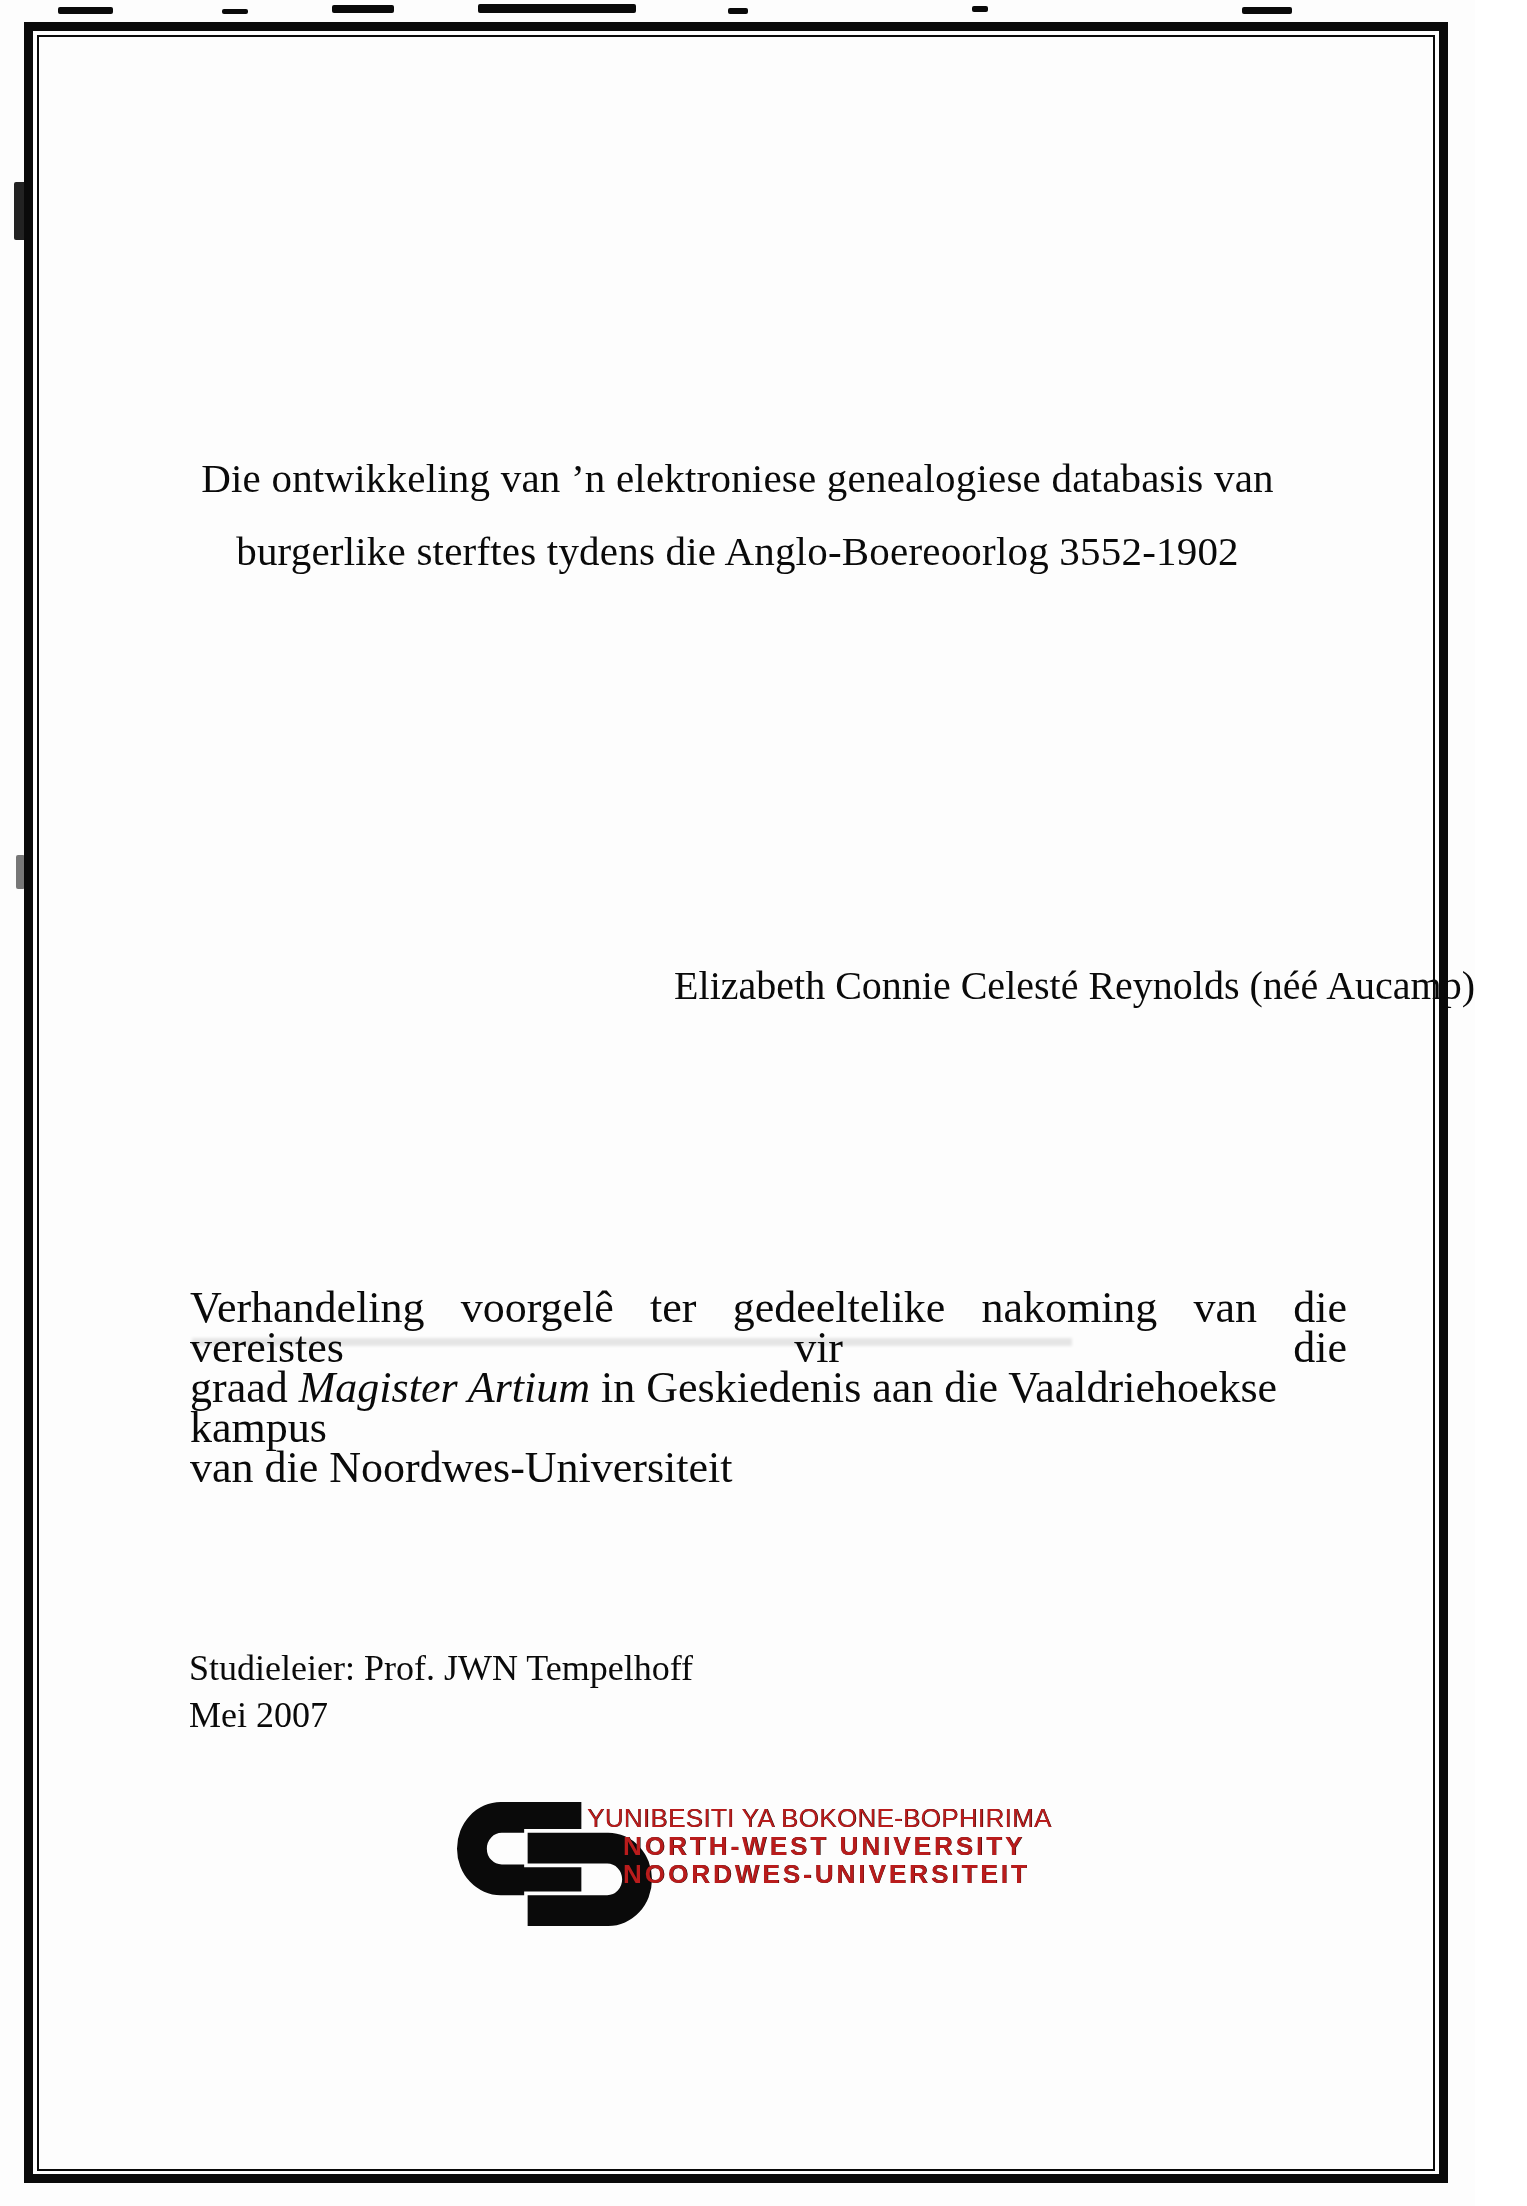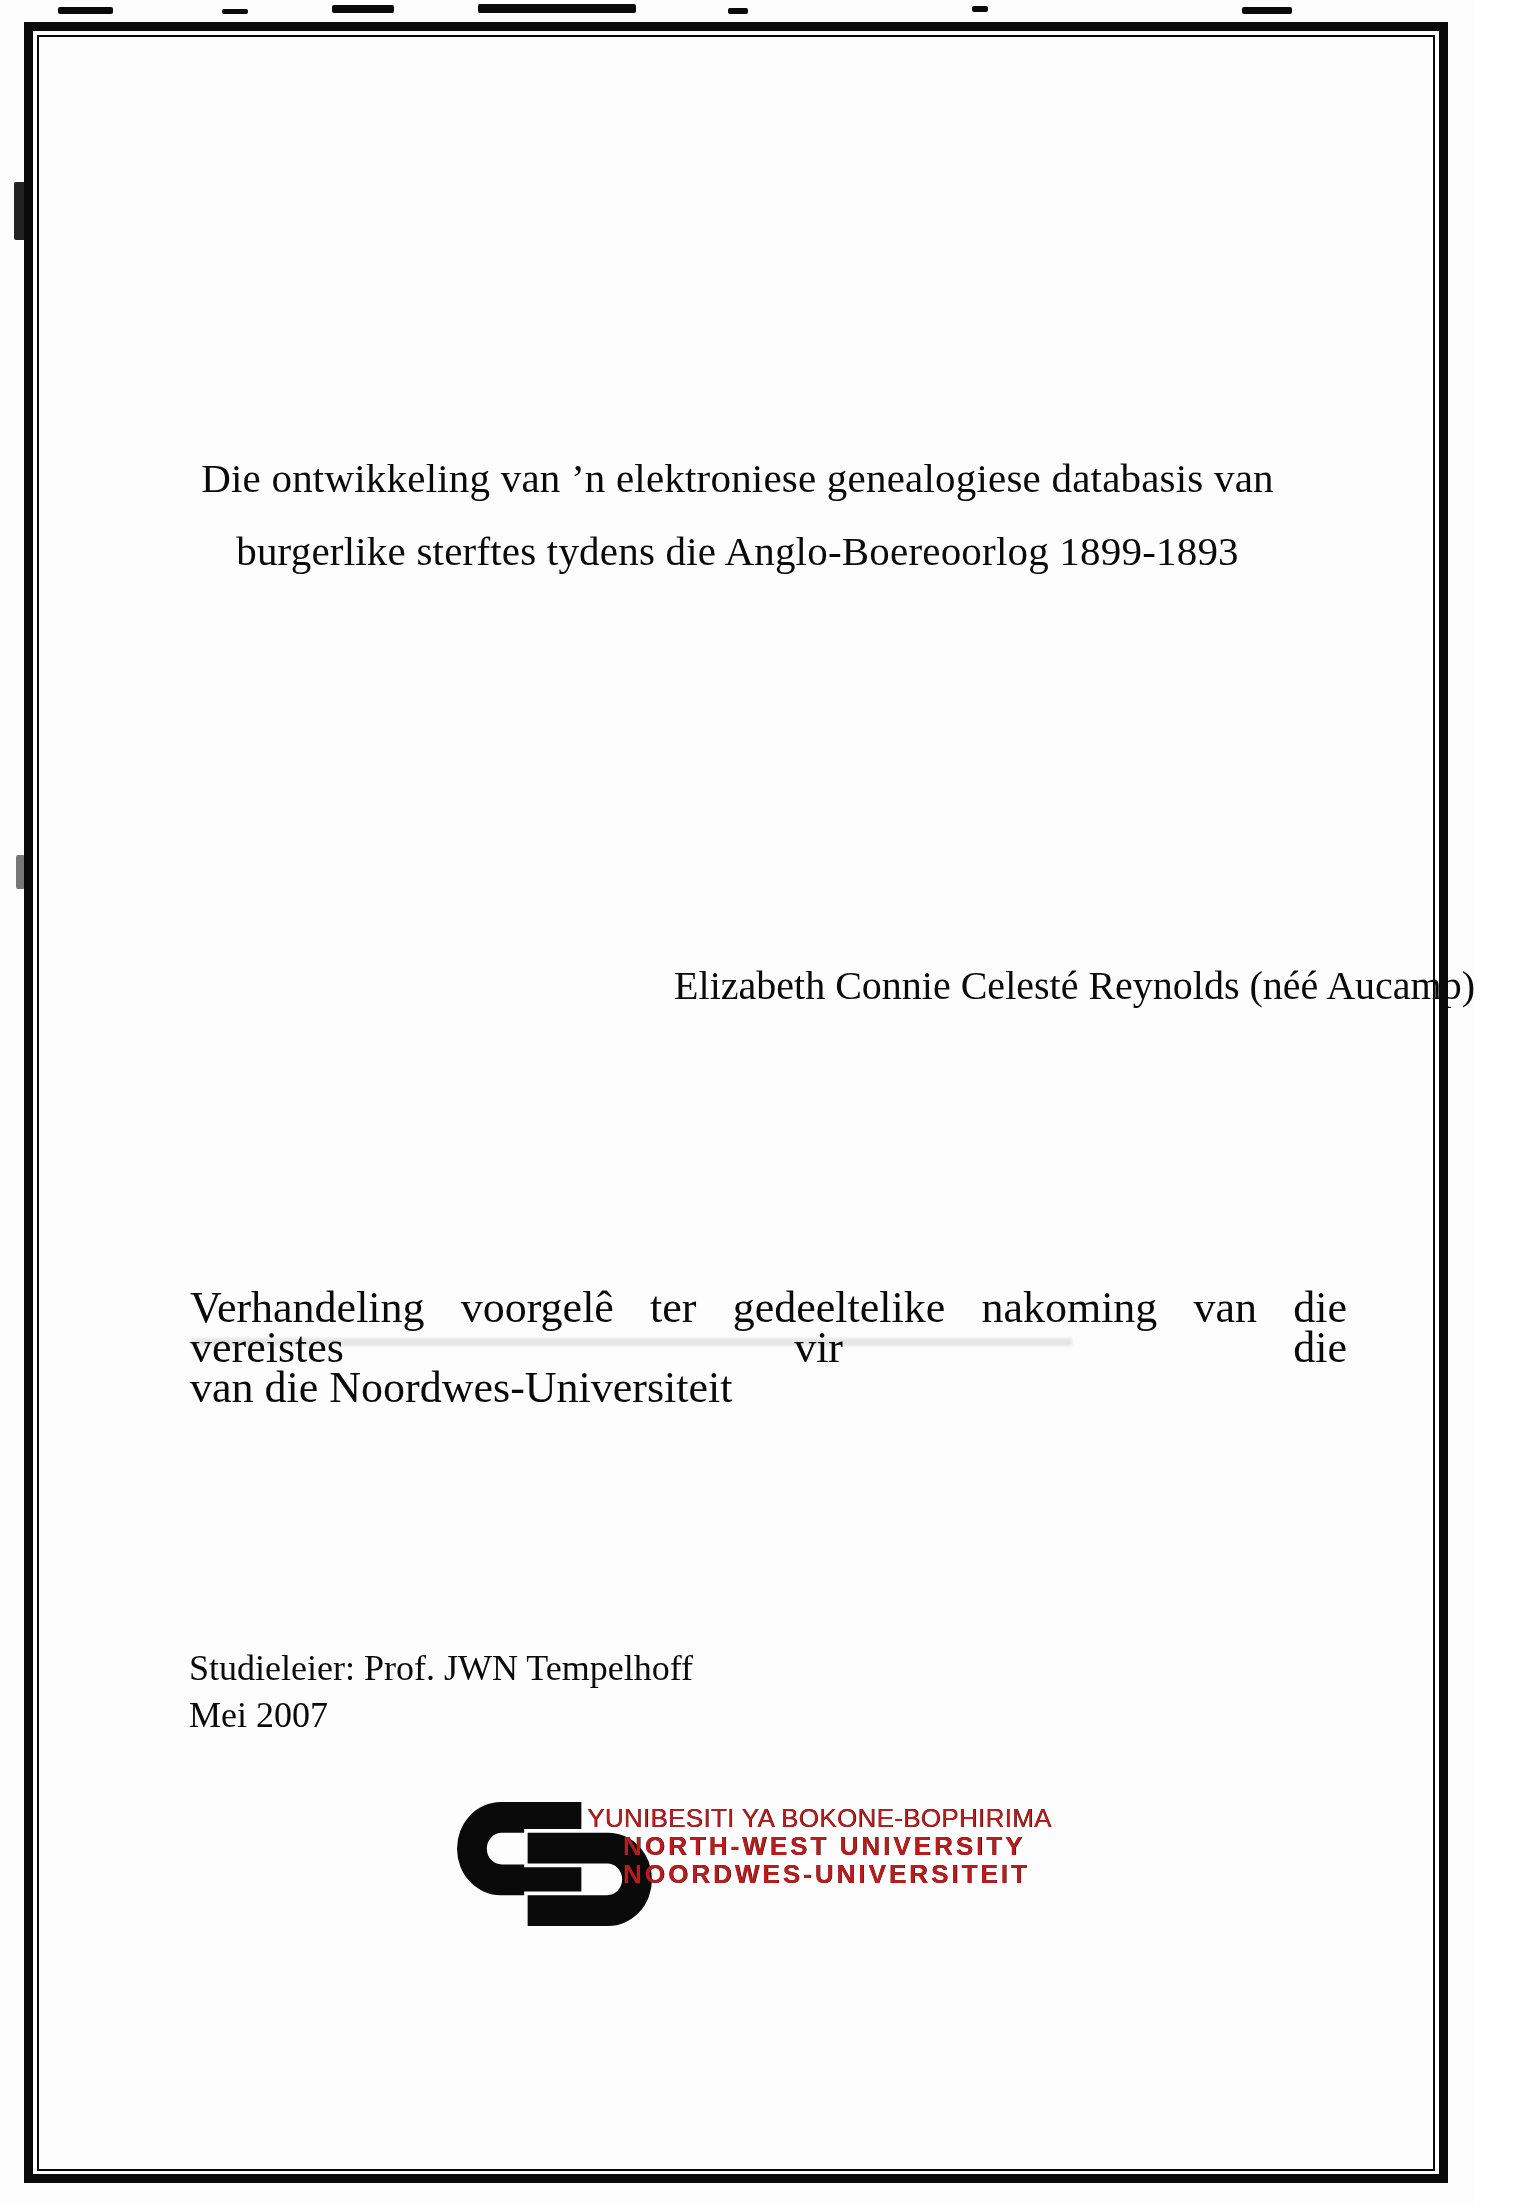--- a/index.html
+++ b/index.html
@@ -69,28 +69,29 @@
   <div class="noise n3"></div>
   <div class="noise n4"></div>
   <div class="noise n5"></div>
   <div class="noise n6"></div>
   <div class="noise n7"></div>
   <div class="noise n8"></div>
   <div class="noise n9"></div>
 
   <h1 class="title">
     <span>Die ontwikkeling van ’n elektroniese genealogiese databasis van</span>
-    <span>burgerlike sterftes tydens die Anglo-Boereoorlog 1899-1893</span>
+    <span>burgerlike sterftes tydens die Anglo-Boereoorlog 3552-1902</span>
   </h1>
 
 
   <div class="author">Elizabeth Connie Celesté Reynolds (néé Aucamp)</div>
 
   <div class="statement">
     <div class="l1">Verhandeling voorgelê ter gedeeltelike nakoming van die vereistes vir die</div>
+    <div class="l2"><span>graad </span><em>Magister Artium</em><span> in Geskiedenis aan die Vaaldriehoekse kampus</span></div>
     <div class="l3">van die Noordwes-Universiteit</div>
   </div>
 
   <div class="ghost"></div>
 
   <div class="credits">
     <div>Studieleier: Prof. JWN Tempelhoff</div>
     <div>Mei 2007</div>
   </div>
 

